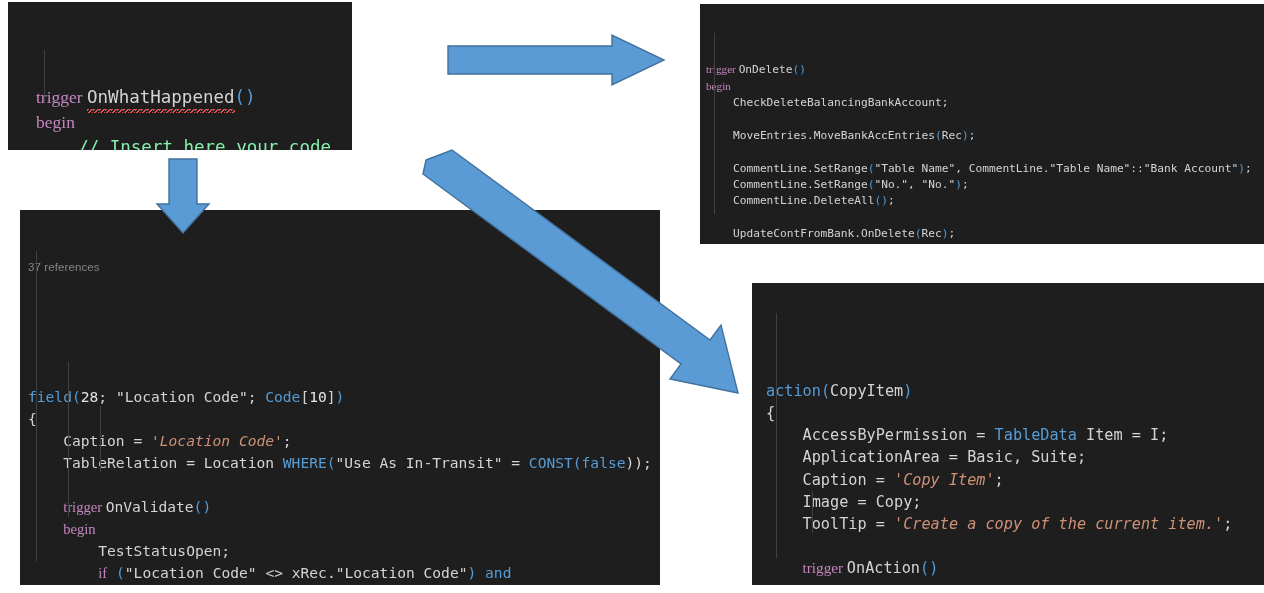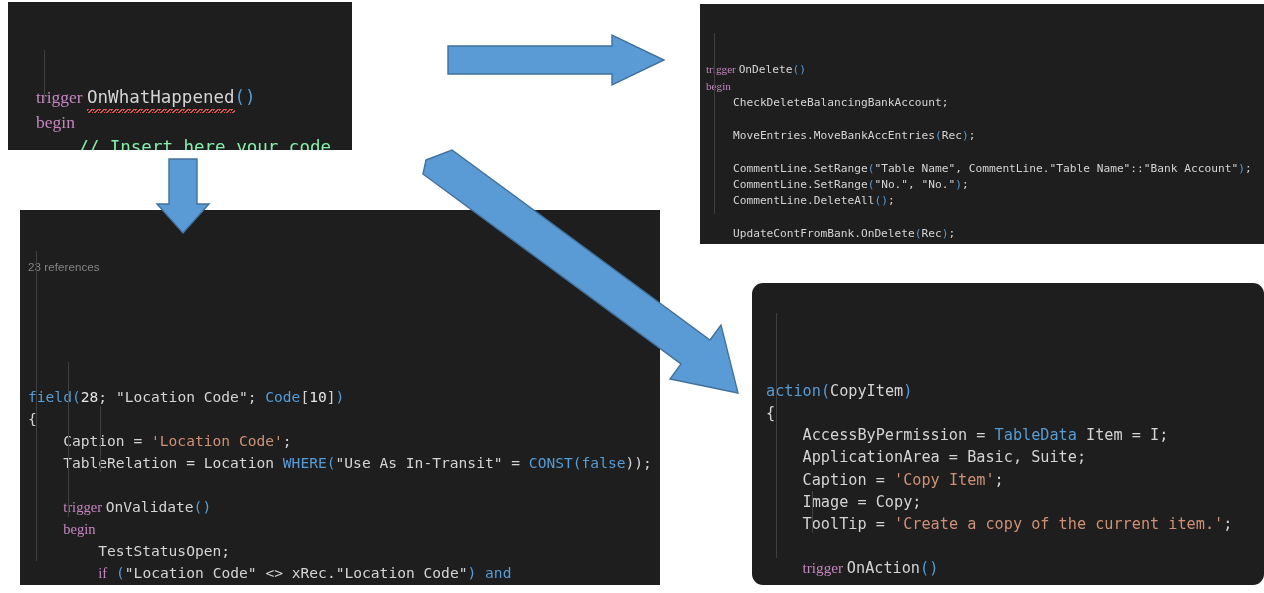--- a/index.html
+++ b/index.html
@@ -46,27 +46,26 @@
     font-size: 14.6px;
     line-height: 22.1px;
     padding: 6px 0 0 8px;
   }
   
   #panel-action-copyitem {
     left: 752px; top: 283px; width: 512px; height: 302px;
     font-size: 15.2px;
     line-height: 22.2px;
     padding: 8px 0 0 14px;
-    border-radius: 11px;
   }
 
   
   .kw        { color: #c586c0; font-family: Liberation Serif, serif; }
   .blue      { color: #569cd6; }
-  .str       { color: #ce9178; }  
+  .str       { color: #ce9178; font-style: italic; }  
   .num       { color: #e5e5e5; }
   .cmt       { color: #86efac; }
   .punct     { color: #d4d4d4; }
   .paren     { color: #569cd6; }
   .plain     { color: #d4d4d4; }
 
   .codelens {
     color: #858585;
     font-family: "Liberation Sans", sans-serif;
     font-size: 11.5px;
@@ -114,21 +113,21 @@
     <div class="guide" style="left:36px; top:48px; height:52px;"></div>
     <div><div class="code-line" style="padding-left: 28px;"><span class="kw">trigger </span><span class="plain squiggle">OnWhatHappened</span><span class="paren">(</span><span class="paren">)</span></div><div class="code-line" style="padding-left: 28px;"><span class="kw">begin</span></div><div class="code-line" style="padding-left: 28px;"><span class="plain">    </span><span class="cmt">// Insert here your code</span></div></div>
   </div>
 
   <div class="code-panel" id="panel-trigger-ondelete">
     <div class="guide" style="left:14px; top:29px; height:181px;"></div>
     <div><div class="code-line"><span class="kw">trigger </span><span class="plain">OnDelete</span><span class="paren">()</span></div><div class="code-line"><span class="kw">begin</span></div><div class="code-line"><span class="plain">    CheckDeleteBalancingBankAccount</span><span class="punct">;</span></div><div class="code-line">&nbsp;</div><div class="code-line"><span class="plain">    MoveEntries.MoveBankAccEntries</span><span class="paren">(</span><span class="plain">Rec</span><span class="paren">)</span><span class="punct">;</span></div><div class="code-line">&nbsp;</div><div class="code-line"><span class="plain">    CommentLine.SetRange</span><span class="paren">(</span><span class="plain">"Table Name", CommentLine."Table Name"::"Bank Account"</span><span class="paren">)</span><span class="punct">;</span></div><div class="code-line"><span class="plain">    CommentLine.SetRange</span><span class="paren">(</span><span class="plain">"No.", "No."</span><span class="paren">)</span><span class="punct">;</span></div><div class="code-line"><span class="plain">    CommentLine.DeleteAll</span><span class="paren">()</span><span class="punct">;</span></div><div class="code-line">&nbsp;</div><div class="code-line"><span class="plain">    UpdateContFromBank.OnDelete</span><span class="paren">(</span><span class="plain">Rec</span><span class="paren">)</span><span class="punct">;</span></div><div class="code-line">&nbsp;</div></div>
   </div>
 
   <div class="code-panel" id="panel-field-location-code">
-    <span class="codelens">23 references</span>
+    <span class="codelens">37 references</span>
     <div class="guide" style="left:16px; top:41px; height:310px;"></div>
     <div class="guide" style="left:48px; top:152px; height:155px;"></div>
     <div class="guide" style="left:80px; top:196px; height:66px;"></div>
     <div><div class="code-line"><span class="blue">field</span><span class="paren">(</span><span class="num">28</span><span class="punct">; </span><span class="plain">"Location Code"</span><span class="punct">; </span><span class="blue">Code</span><span class="punct">[</span><span class="num">10</span><span class="punct">]</span><span class="paren">)</span></div><div class="code-line"><span class="plain">{</span></div><div class="code-line"><span class="plain">    Caption = </span><span class="str">'Location Code'</span><span class="punct">;</span></div><div class="code-line"><span class="plain">    TableRelation = Location </span><span class="blue">WHERE</span><span class="paren">(</span><span class="plain">"Use As In-Transit" = </span><span class="blue">CONST</span><span class="paren">(</span><span class="blue">false</span><span class="punct">));</span></div><div class="code-line">&nbsp;</div><div class="code-line"><span class="plain">    </span><span class="kw">trigger </span><span class="plain">OnValidate</span><span class="paren">()</span></div><div class="code-line"><span class="plain">    </span><span class="kw">begin</span></div><div class="code-line"><span class="plain">        TestStatusOpen</span><span class="punct">;</span></div><div class="code-line"><span class="plain">        </span><span class="kw">if</span><span class="plain"> </span><span class="paren">(</span><span class="plain">"Location Code" &lt;&gt; xRec."Location Code"</span><span class="paren">)</span><span class="plain"> </span><span class="blue">and</span></div><div class="code-line"></div></div>
   </div>
 
   <div class="code-panel" id="panel-action-copyitem">
     <div class="guide" style="left:24px; top:30px; height:245px;"></div>
     <div class="guide" style="left:60px; top:208px; height:42px;"></div>
     <div><div class="code-line"><span class="blue">action</span><span class="paren">(</span><span class="plain">CopyItem</span><span class="paren">)</span></div><div class="code-line"><span class="plain">{</span></div><div class="code-line"><span class="plain">    AccessByPermission = </span><span class="blue">TableData</span><span class="plain"> Item = I</span><span class="punct">;</span></div><div class="code-line"><span class="plain">    ApplicationArea = Basic, Suite</span><span class="punct">;</span></div><div class="code-line"><span class="plain">    Caption = </span><span class="str">'Copy Item'</span><span class="punct">;</span></div><div class="code-line"><span class="plain">    Image = Copy</span><span class="punct">;</span></div><div class="code-line"><span class="plain">    ToolTip = </span><span class="str">'Create a copy of the current item.'</span><span class="punct">;</span></div><div class="code-line">&nbsp;</div><div class="code-line"><span class="plain">    </span><span class="kw">trigger </span><span class="plain">OnAction</span><span class="paren">()</span></div><div class="code-line"><span class="plain">    </span><span class="kw">begin</span></div></div>

